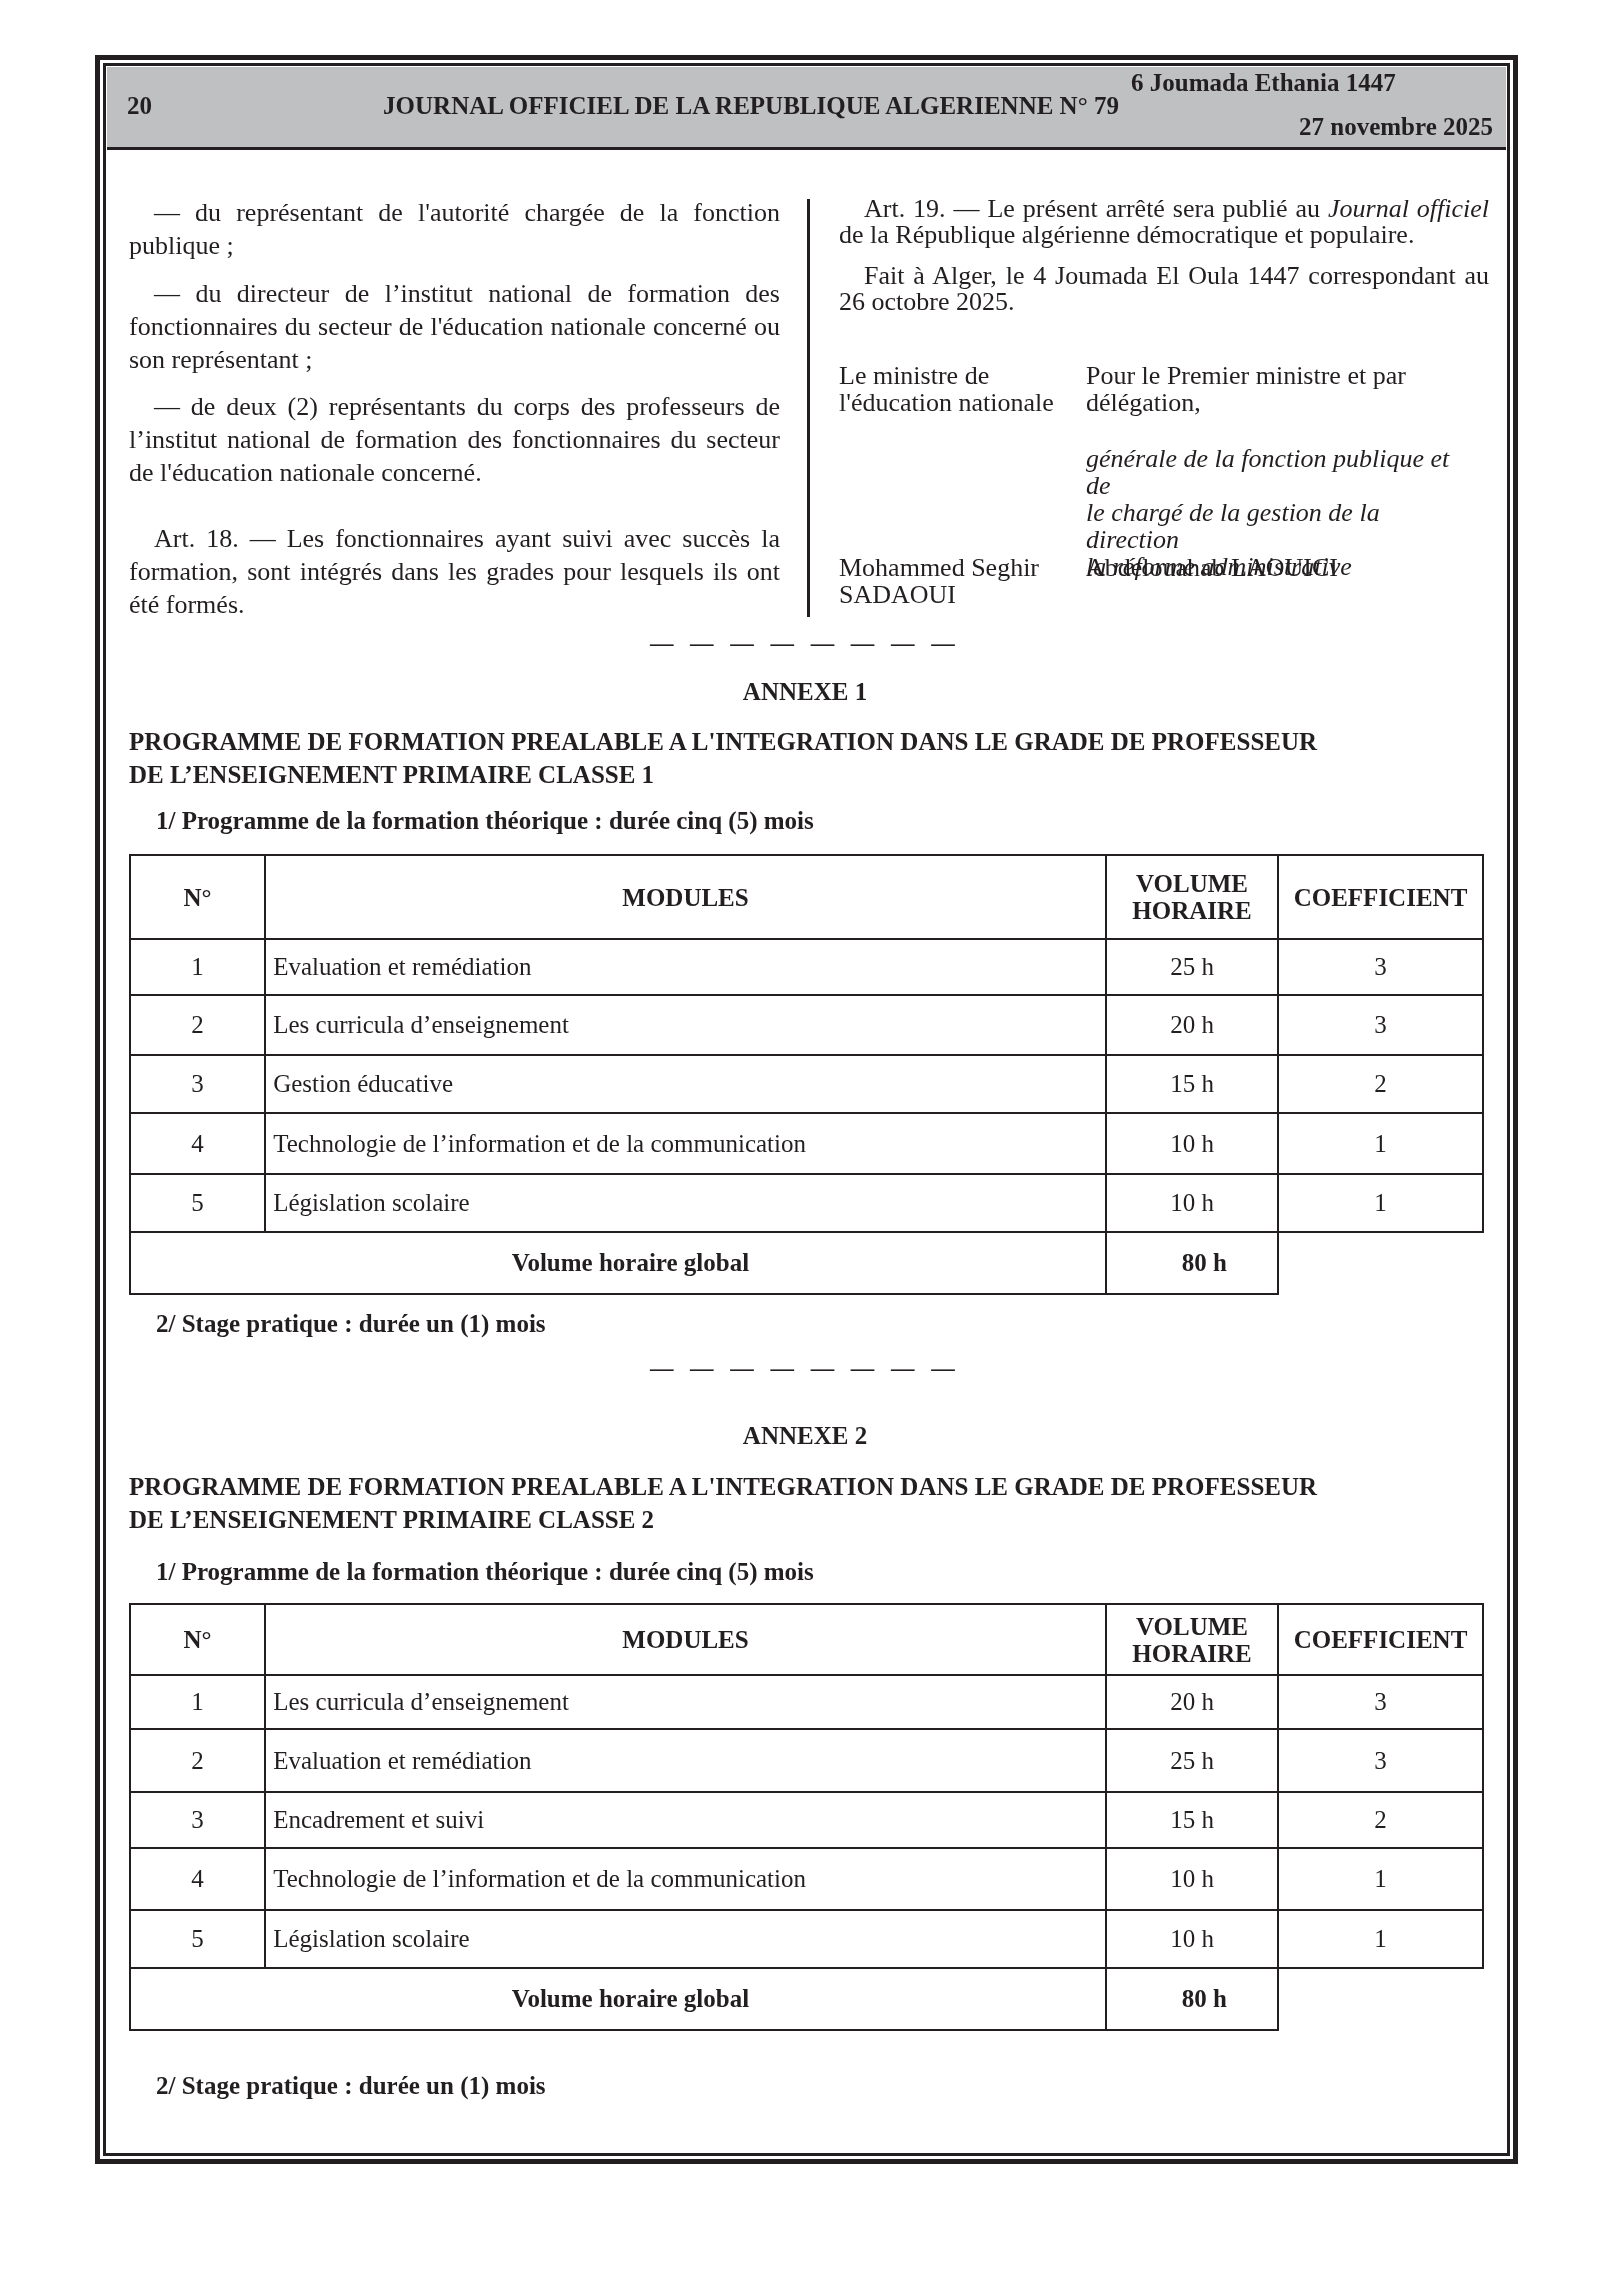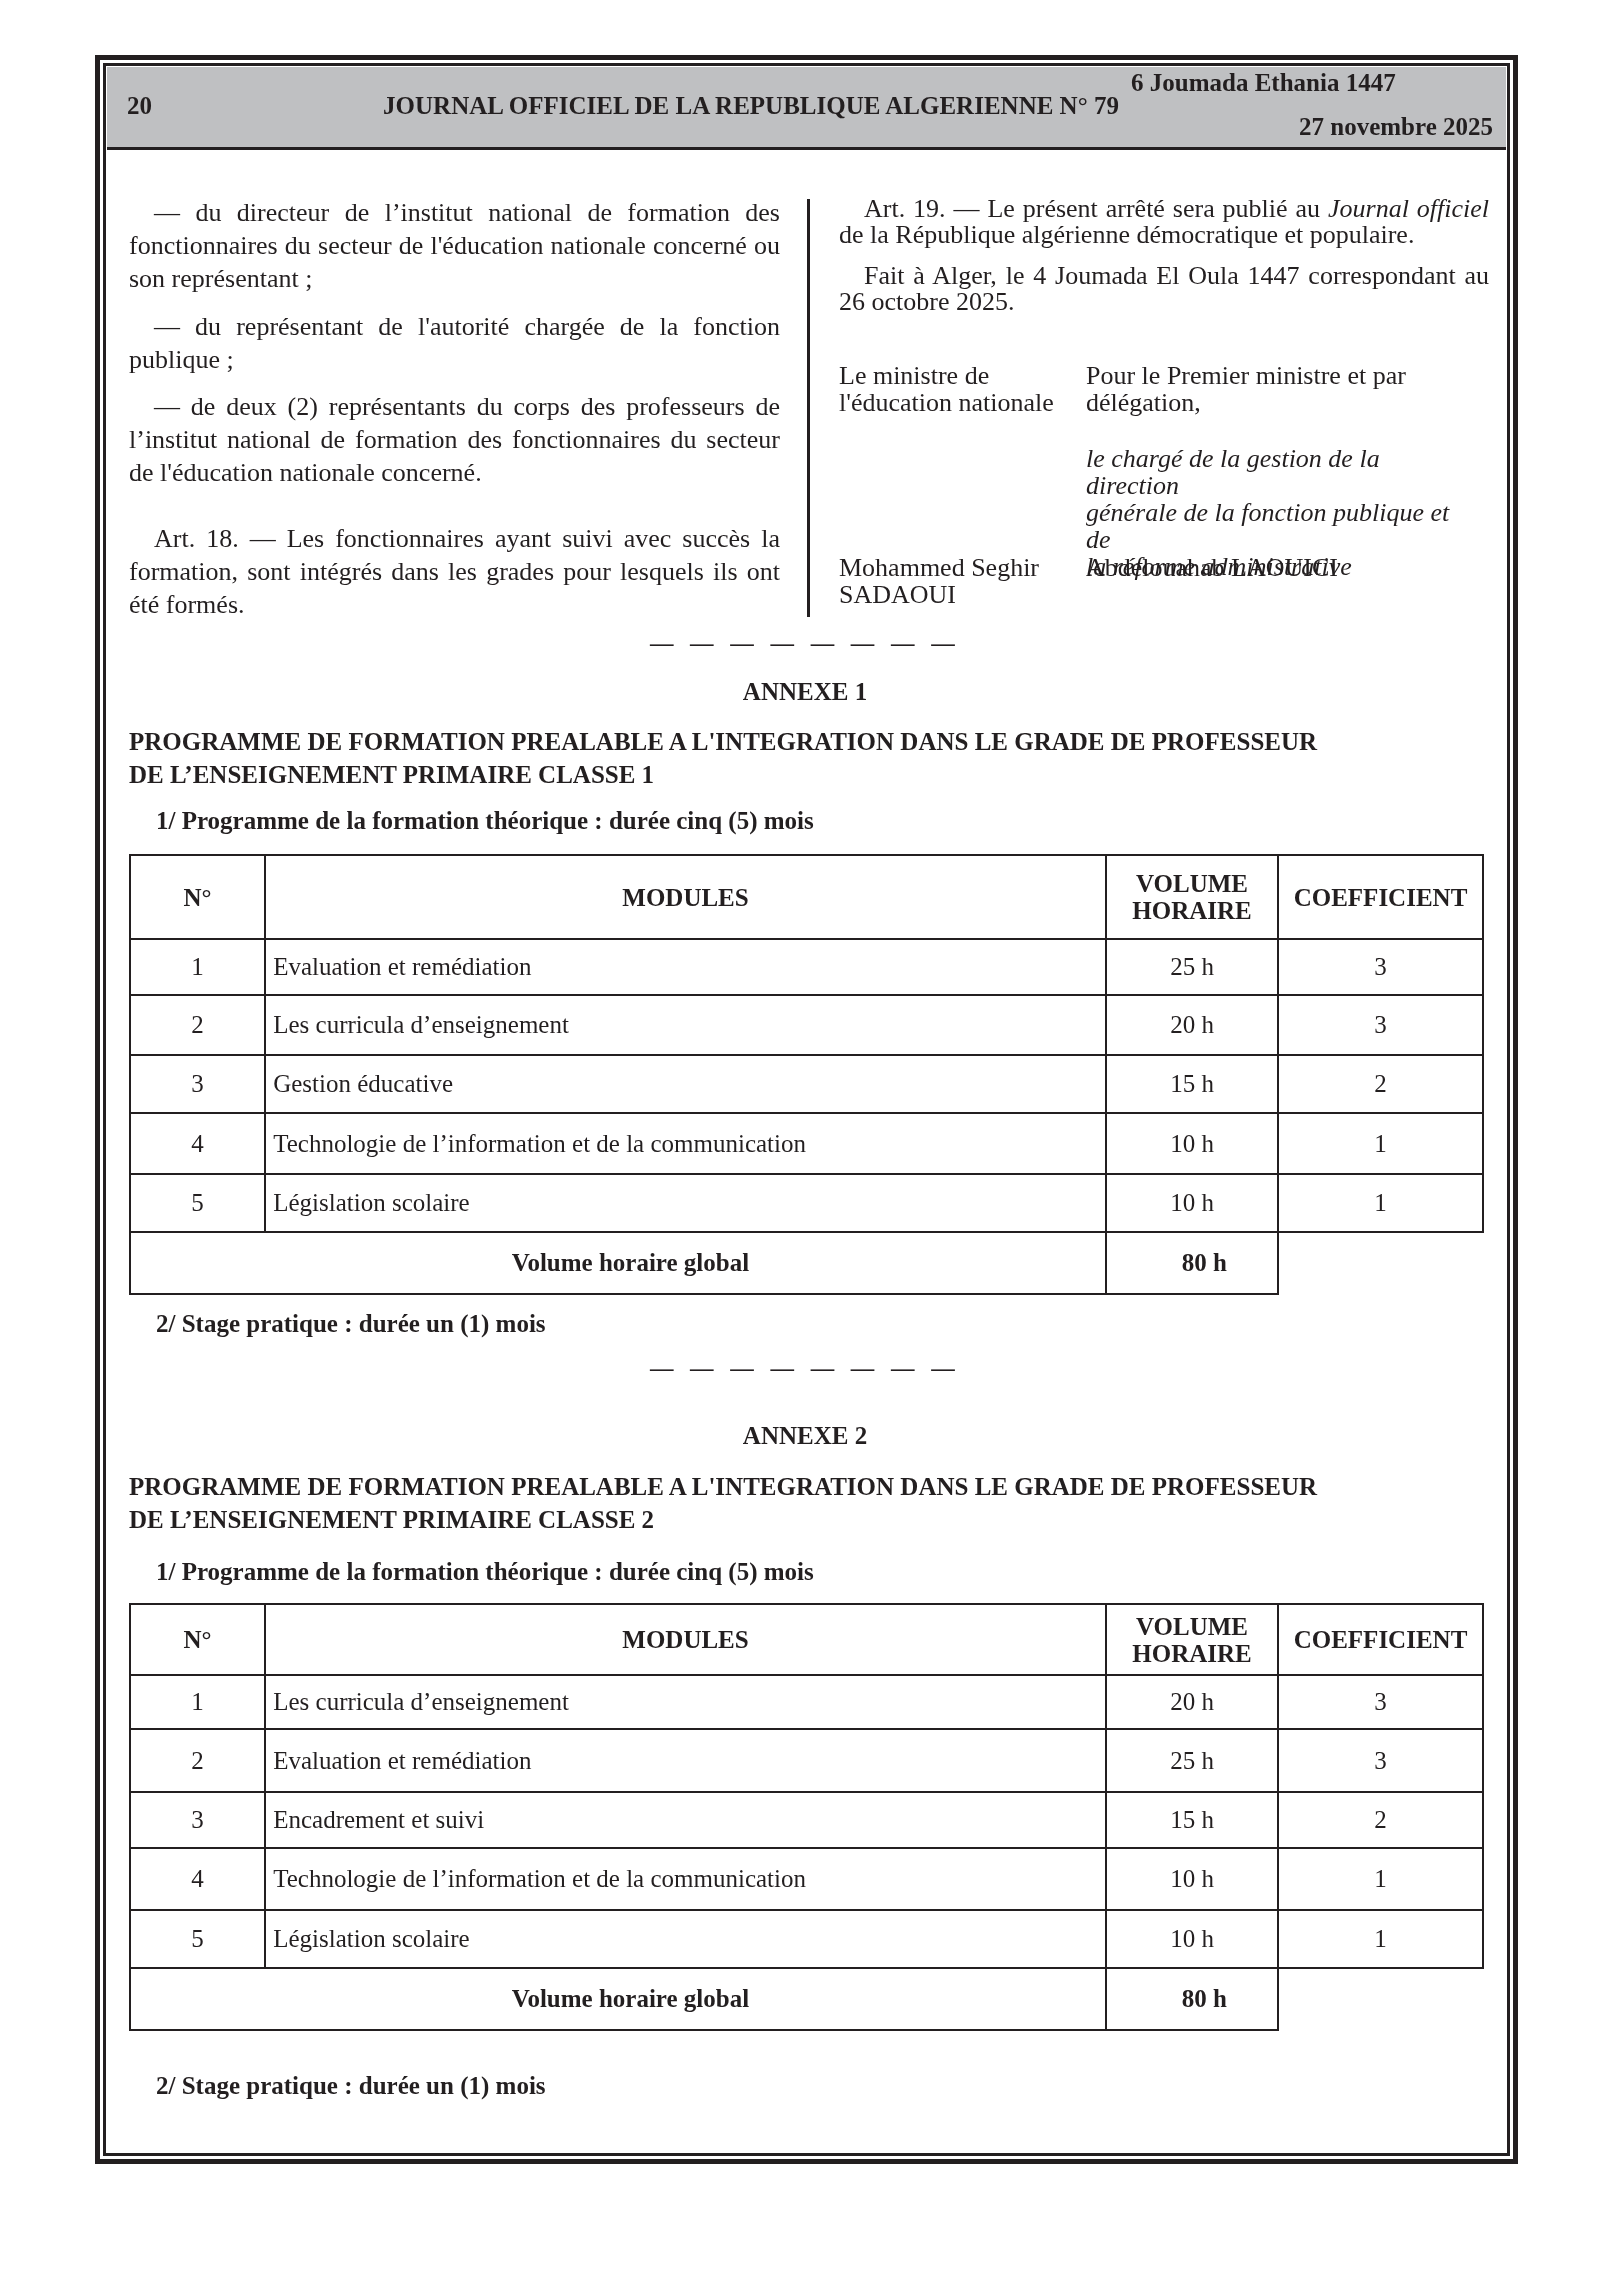--- a/index.html
+++ b/index.html
@@ -33,44 +33,44 @@
 <div class="abs frame-outer"></div>
 <div class="abs frame-inner"></div>
 
 <div class="abs header-band"></div>
 <div class="abs hdr" style="left:127px; top:93px;">20</div>
 <div class="abs hdr" style="left:344px; top:93px; width:814px; text-align:center;">JOURNAL OFFICIEL DE LA REPUBLIQUE ALGERIENNE N° 79</div>
 <div class="abs hdr" style="left:1131px; top:70px; width:362px; text-align:left;">6 Joumada Ethania 1447</div>
 <div class="abs hdr" style="left:1131px; top:114px; width:362px; text-align:right;">27 novembre 2025</div>
 
 <div class="abs body-text" style="left:129px; top:196px; width:651px;">
+  <p style="margin-bottom:14.5px;">— du représentant de l'autorité chargée de la fonction publique ;</p>
   <p style="margin-bottom:14.5px;">— du directeur de l’institut national de formation des fonctionnaires du secteur de l'éducation nationale concerné ou son représentant ;</p>
-  <p style="margin-bottom:14.5px;">— du représentant de l'autorité chargée de la fonction publique ;</p>
   <p style="margin-bottom:33px;">— de deux (2) représentants du corps des professeurs de l’institut national de formation des fonctionnaires du secteur de l'éducation nationale concerné.</p>
   <p>Art. 18. — Les fonctionnaires ayant suivi avec succès la formation, sont intégrés dans les grades pour lesquels ils ont été formés.</p>
 </div>
 
 <div class="abs divider"></div>
 
 <div class="abs body-text" style="left:839px; top:196px; width:650px; line-height:26px;">
   <p style="margin-bottom:14.5px;"><span>Art. 19. — Le présent arrêté sera publié au </span><i>Journal officiel</i><span> de la République algérienne démocratique et populaire.</span></p>
   <p>Fait à Alger, le 4 Joumada El Oula 1447 correspondant au 26 octobre 2025.</p>
 </div>
 
 <div class="abs sig" style="left:839px; top:362px; width:235px;">
   <div>Le ministre de</div>
   <div>l'éducation nationale</div>
 </div>
 <div class="abs sig" style="left:1086px; top:362px; width:389px;">
   <div>Pour le Premier ministre et par</div>
   <div>délégation,</div>
 </div>
 <div class="abs sig sig-it" style="left:1086px; top:445px; width:389px;">
+  <div>générale de la fonction publique et de</div>
   <div>le chargé de la gestion de la direction</div>
-  <div>générale de la fonction publique et de</div>
   <div>la réforme administrative</div>
 </div>
 <div class="abs sig" style="left:839px; top:554px; width:235px;">
   <div>Mohammed Seghir</div>
   <div>SADAOUI</div>
 </div>
 <div class="abs sig" style="left:1086px; top:554px; width:389px;">Abdelouahab LAOUICI</div>
 
 <div class="abs dashes" style="left:624px; top:630px; width:362px;">— — — — — — — —</div>
 

